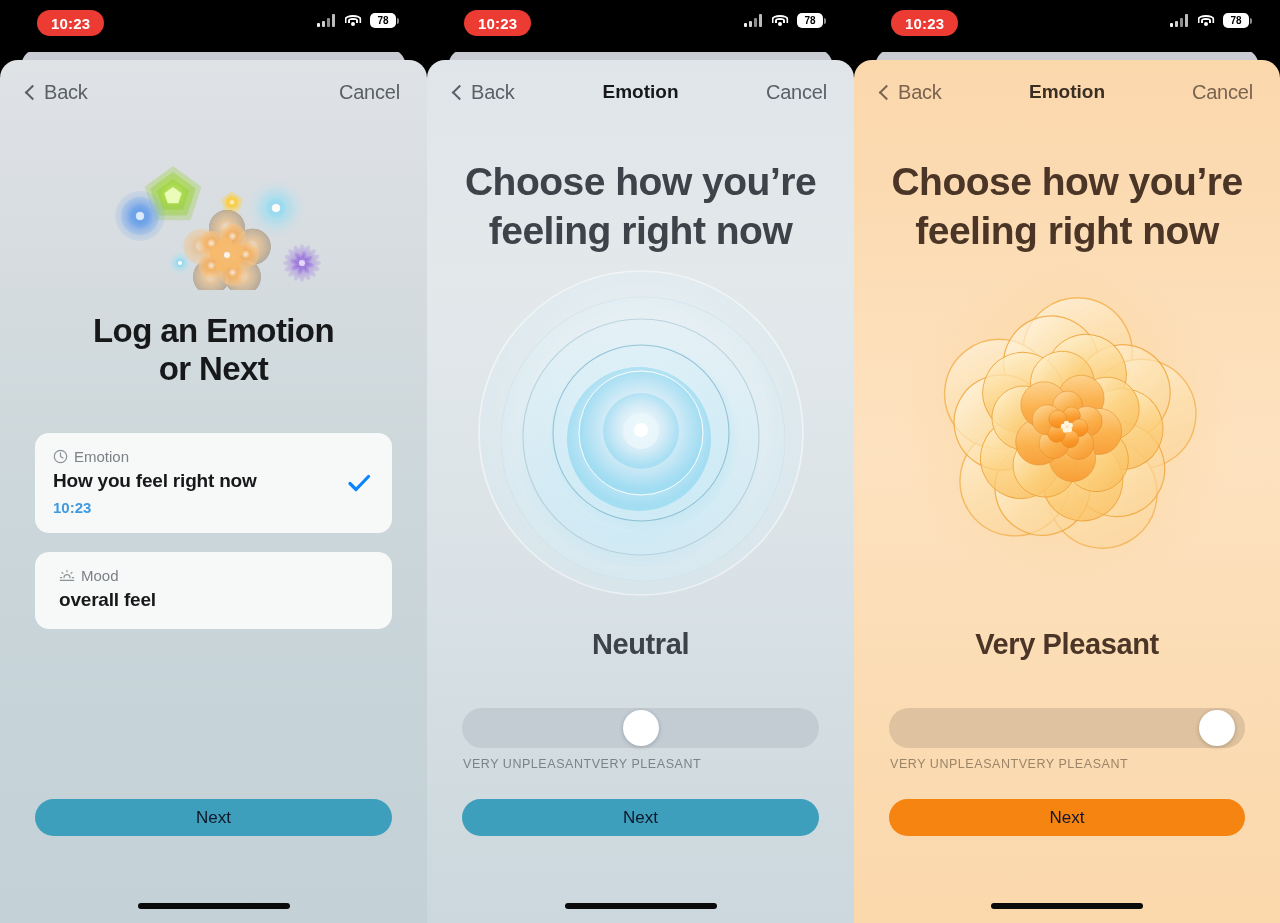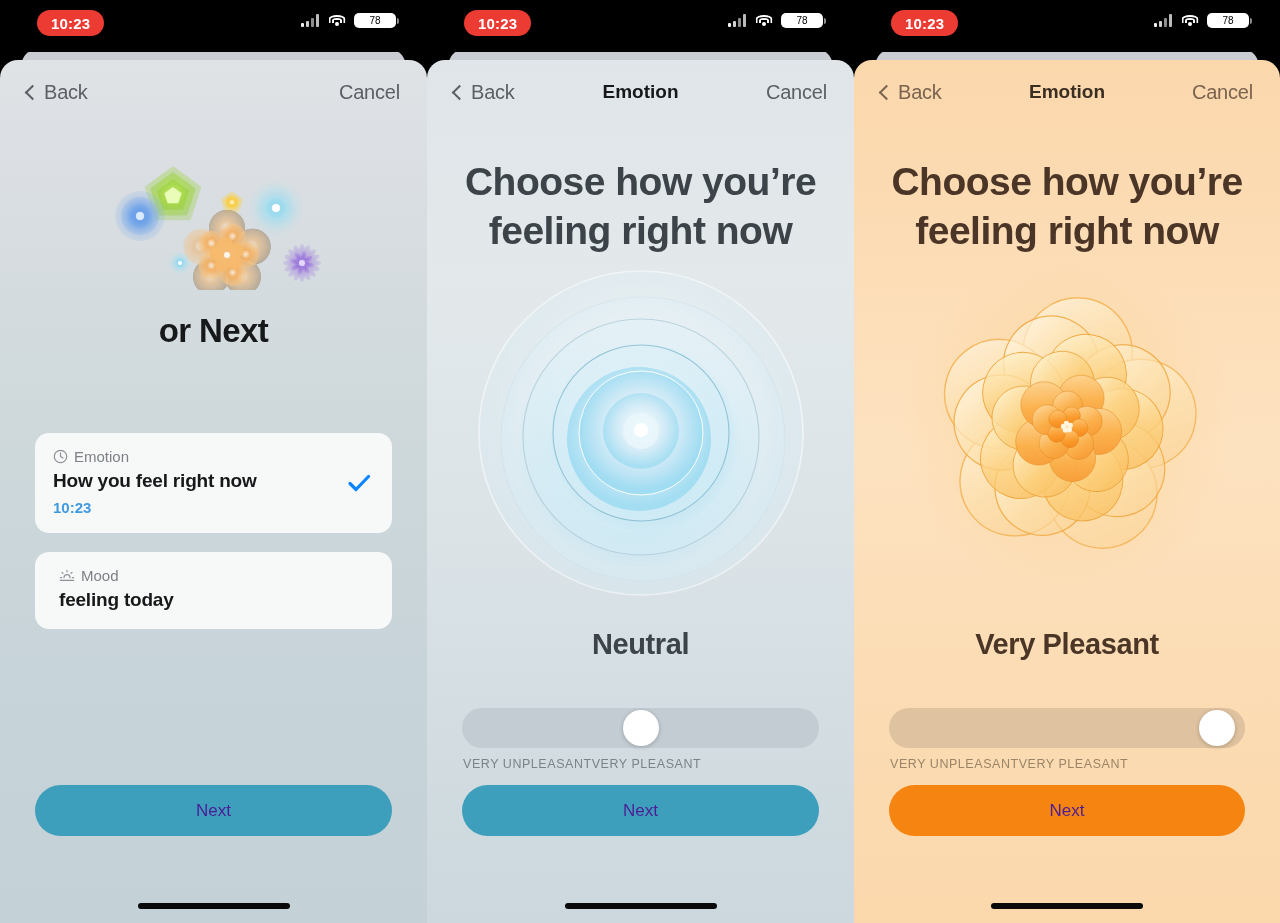--- a/index.html
+++ b/index.html
@@ -27,23 +27,23 @@
   .bars i:nth-child(3){ height:9px; background:#8d8d8d;}
   .bars i:nth-child(4){ height:13px; background:#bcbcbc;}
   .wifi { width:17px; height:13px; position:relative; }
   .wifi span { position:absolute; left:50%; transform:translateX(-50%);
                border:2px solid #fff; border-bottom:none; border-radius:50% 50% 0 0; }
   .wifi span:nth-child(1){ width:17px; height:8px; top:1px; }
   .wifi span:nth-child(2){ width:10px; height:5px; top:4px; }
   .wifi span:nth-child(3){ width:4px; height:4px; top:8px; border-radius:50%;
                            border:none; background:#fff; }
   .battery { display:flex; align-items:center; }
-  .batt-body { width:42px; height:15px; background:#fff; border-radius:5px;
+  .batt-body { width:26px; height:15px; background:#fff; border-radius:5px;
                display:flex; align-items:center; justify-content:center;
-               color:#000; font-size:10px; font-weight:400; }
+               color:#000; font-size:10px; font-weight:700; }
   .batt-tip { width:2px; height:6px; background:#8c8c8c; border-radius:0 2px 2px 0; margin-left:1px; }
 
   
   .back-sheet { position:absolute; top:50px; left:22px; right:22px; height:40px;
                 background:#c9ccd2; border-radius:14px 14px 0 0; z-index:5; }
   .sheet { position:absolute; top:60px; left:0; right:0; bottom:0;
            border-radius:18px 18px 0 0; z-index:10; overflow:hidden; }
 
   .sheet-bg-1 { background:linear-gradient(180deg,#e0e3e6 0%, #dcdfe3 9%, #cfd9dc 40%, #c6d3d8 75%, #c4d1d7 100%); }
   .sheet-bg-2 { background:linear-gradient(180deg,#dfe5e8 0%, #e3e9eb 25%, #dbe3e7 55%, #d2dce1 80%, #ccd8de 100%); }
@@ -106,23 +106,23 @@
   .track-warm { background:rgba(201,173,143,.55); }
   .thumb { position:absolute; top:50%; width:36px; height:36px; border-radius:50%;
            background:#fff; transform:translate(-50%,-50%);
            box-shadow:0 1px 4px rgba(0,0,0,.22); cursor:pointer; }
   .scale { display:flex; margin-top:9px; padding:0 1px;
            font-size:12.5px; font-weight:500; letter-spacing:.55px; }
   .scale-dark { color:#7b838a; }
   .scale-warm { color:#9b8568; }
 
   
-  .next-btn { position:absolute; bottom:87px; left:35px; right:35px; height:51px;
+  .next-btn { position:absolute; bottom:87px; left:35px; right:35px; height:37px;
               border-radius:26px; display:flex; align-items:center; justify-content:center;
-              color:#4c1d95; font-size:17px; font-weight:500; cursor:pointer; border:none; }
+              color:#0f172a; font-size:17px; font-weight:500; cursor:pointer; border:none; }
   .btn-teal { background:#3d9fbc; }
   .btn-orange { background:#f58410; }
 
   .home-ind { position:absolute; bottom:14px; left:50%; transform:translateX(-50%);
               width:152px; height:6px; background:#0a0a0a; border-radius:3px; }
 </style>
 </head>
 <body>
 
 <div class="screens">
@@ -277,20 +277,21 @@
                 <ellipse rx="3.5" ry="12" transform="rotate(102)"></ellipse>
                   <ellipse rx="3.5" ry="12" transform="rotate(147)"></ellipse>
               </g>
               <circle r="3" fill="#e6d8ff"></circle>
             </g>
           </g>
         </svg>
       </div>
 
       <div class="p1-title">
+        <div>Log an Emotion</div>
         <div>or Next</div>
       </div>
 
       <div class="cards">
         <div class="card">
           <div class="card-kicker">
             <svg width="15" height="15" viewBox="0 0 16 16">
               <circle cx="8" cy="8" r="6.6" fill="none" stroke="#8d9298" stroke-width="1.3"></circle>
               <path d="M8 4.2V8l2.6 1.6" fill="none" stroke="#8d9298" stroke-width="1.3" stroke-linecap="round"></path>
             </svg>
@@ -308,21 +309,21 @@
             <svg width="16" height="15" viewBox="0 0 18 16">
               <g fill="none" stroke="#8d9298" stroke-width="1.3" stroke-linecap="round">
                 <path d="M5.6 10.4a3.4 3.4 0 0 1 6.8 0"></path>
                 <path d="M9 2.2v1.6M3.4 4.6l1.1 1.1M14.6 4.6l-1.1 1.1M1.6 10.4h1.4M15 10.4h1.4"></path>
                 <path d="M1.4 13.4h15.2"></path>
               </g>
             </svg>
             <span>Mood</span>
           </div>
           <div class="card-main">
-            <div>feeling today</div>
+            <div>overall feel</div>
           </div>
         </div>
       </div>
 
       <button class="next-btn btn-teal">Next</button>
       <div class="home-ind"></div>
     </div>
   </div>
 
   <div class="screen s2">

